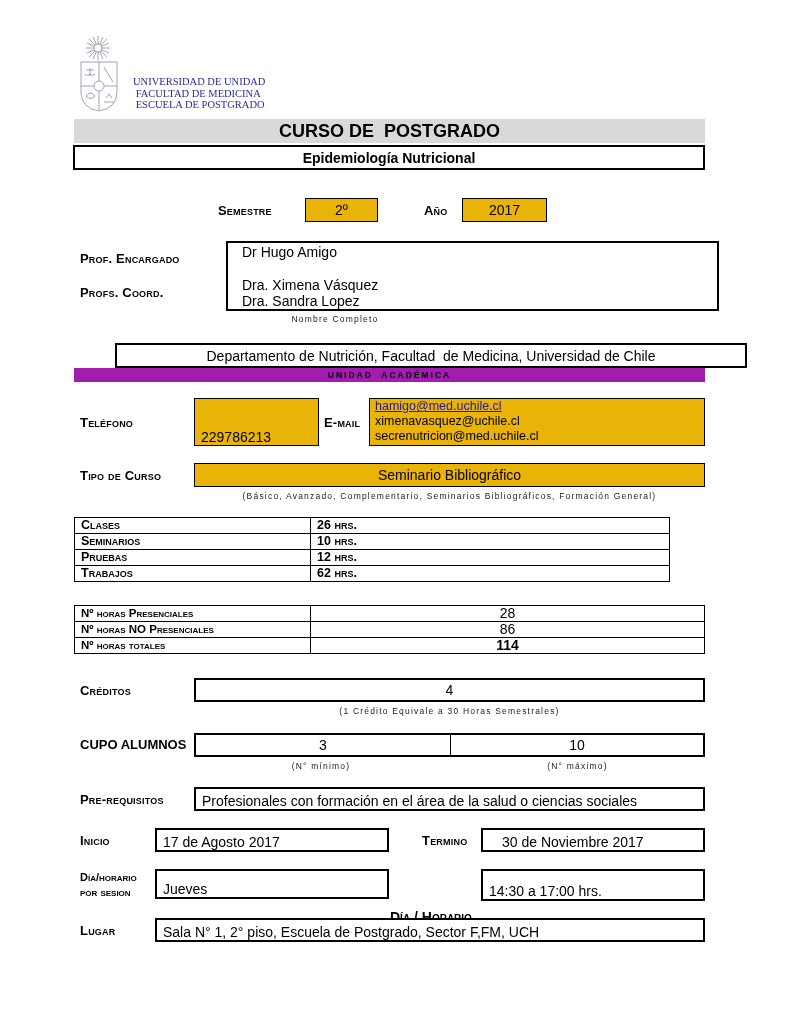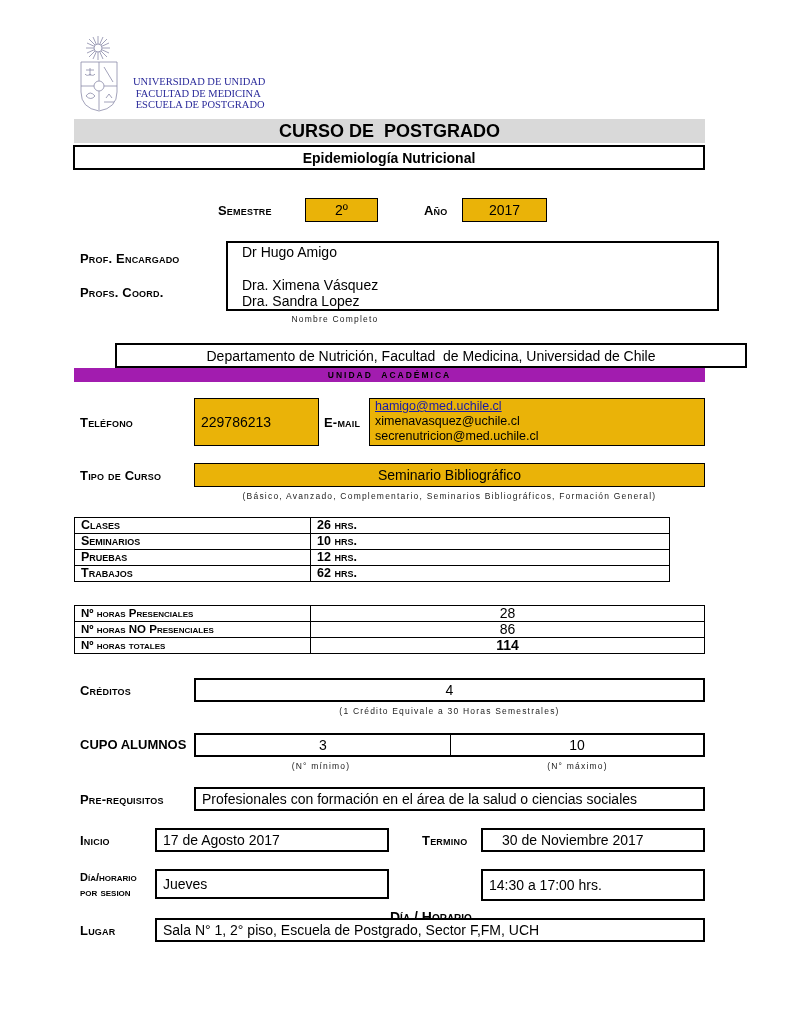--- a/index.html
+++ b/index.html
@@ -4,21 +4,21 @@
 <style>
   html, body { margin:0; padding:0; background:#fff; }
   body { width:800px; height:1035px; position:relative; font-family:"Liberation Sans", sans-serif; color:#000; overflow:hidden; }
   .abs { position:absolute; }
   .box { position:absolute; border:1px solid #000; box-sizing:border-box; background:#eab308; }
   .box2 { position:absolute; border:2px solid #000; box-sizing:border-box; background:#fff; }
   .lbl { position:absolute; font-weight:bold; font-size:13px; font-variant:small-caps; letter-spacing:0.2px; }
   .val { font-size:14px; }
   .note { position:absolute; font-size:9px; letter-spacing:1.2px; color:#222; text-align:center; }
   .center { display:flex; align-items:center; justify-content:center; }
-  .left { display:flex; align-items:center; padding-left:6px; }
+  .left { display:flex; align-items:flex-end; padding-left:6px; }
   table.hrs { position:absolute; border-collapse:collapse; }
   table.hrs td { border:1px solid #000; padding:0 6px; font-size:12.5px; height:15px; line-height:15px; }
   table.hrs td.k { font-weight:bold; font-variant:small-caps; }
   table.hrs td.v { font-weight:bold; }
   table.hrs td.c { text-align:center; font-size:14px; }
   .logo-text { position:absolute; left:133px; top:76px; font-family:"Liberation Serif", serif; font-size:10.5px; color:#2a2a9a; line-height:11.5px; }
 </style>
 </head>
 <body>
 

